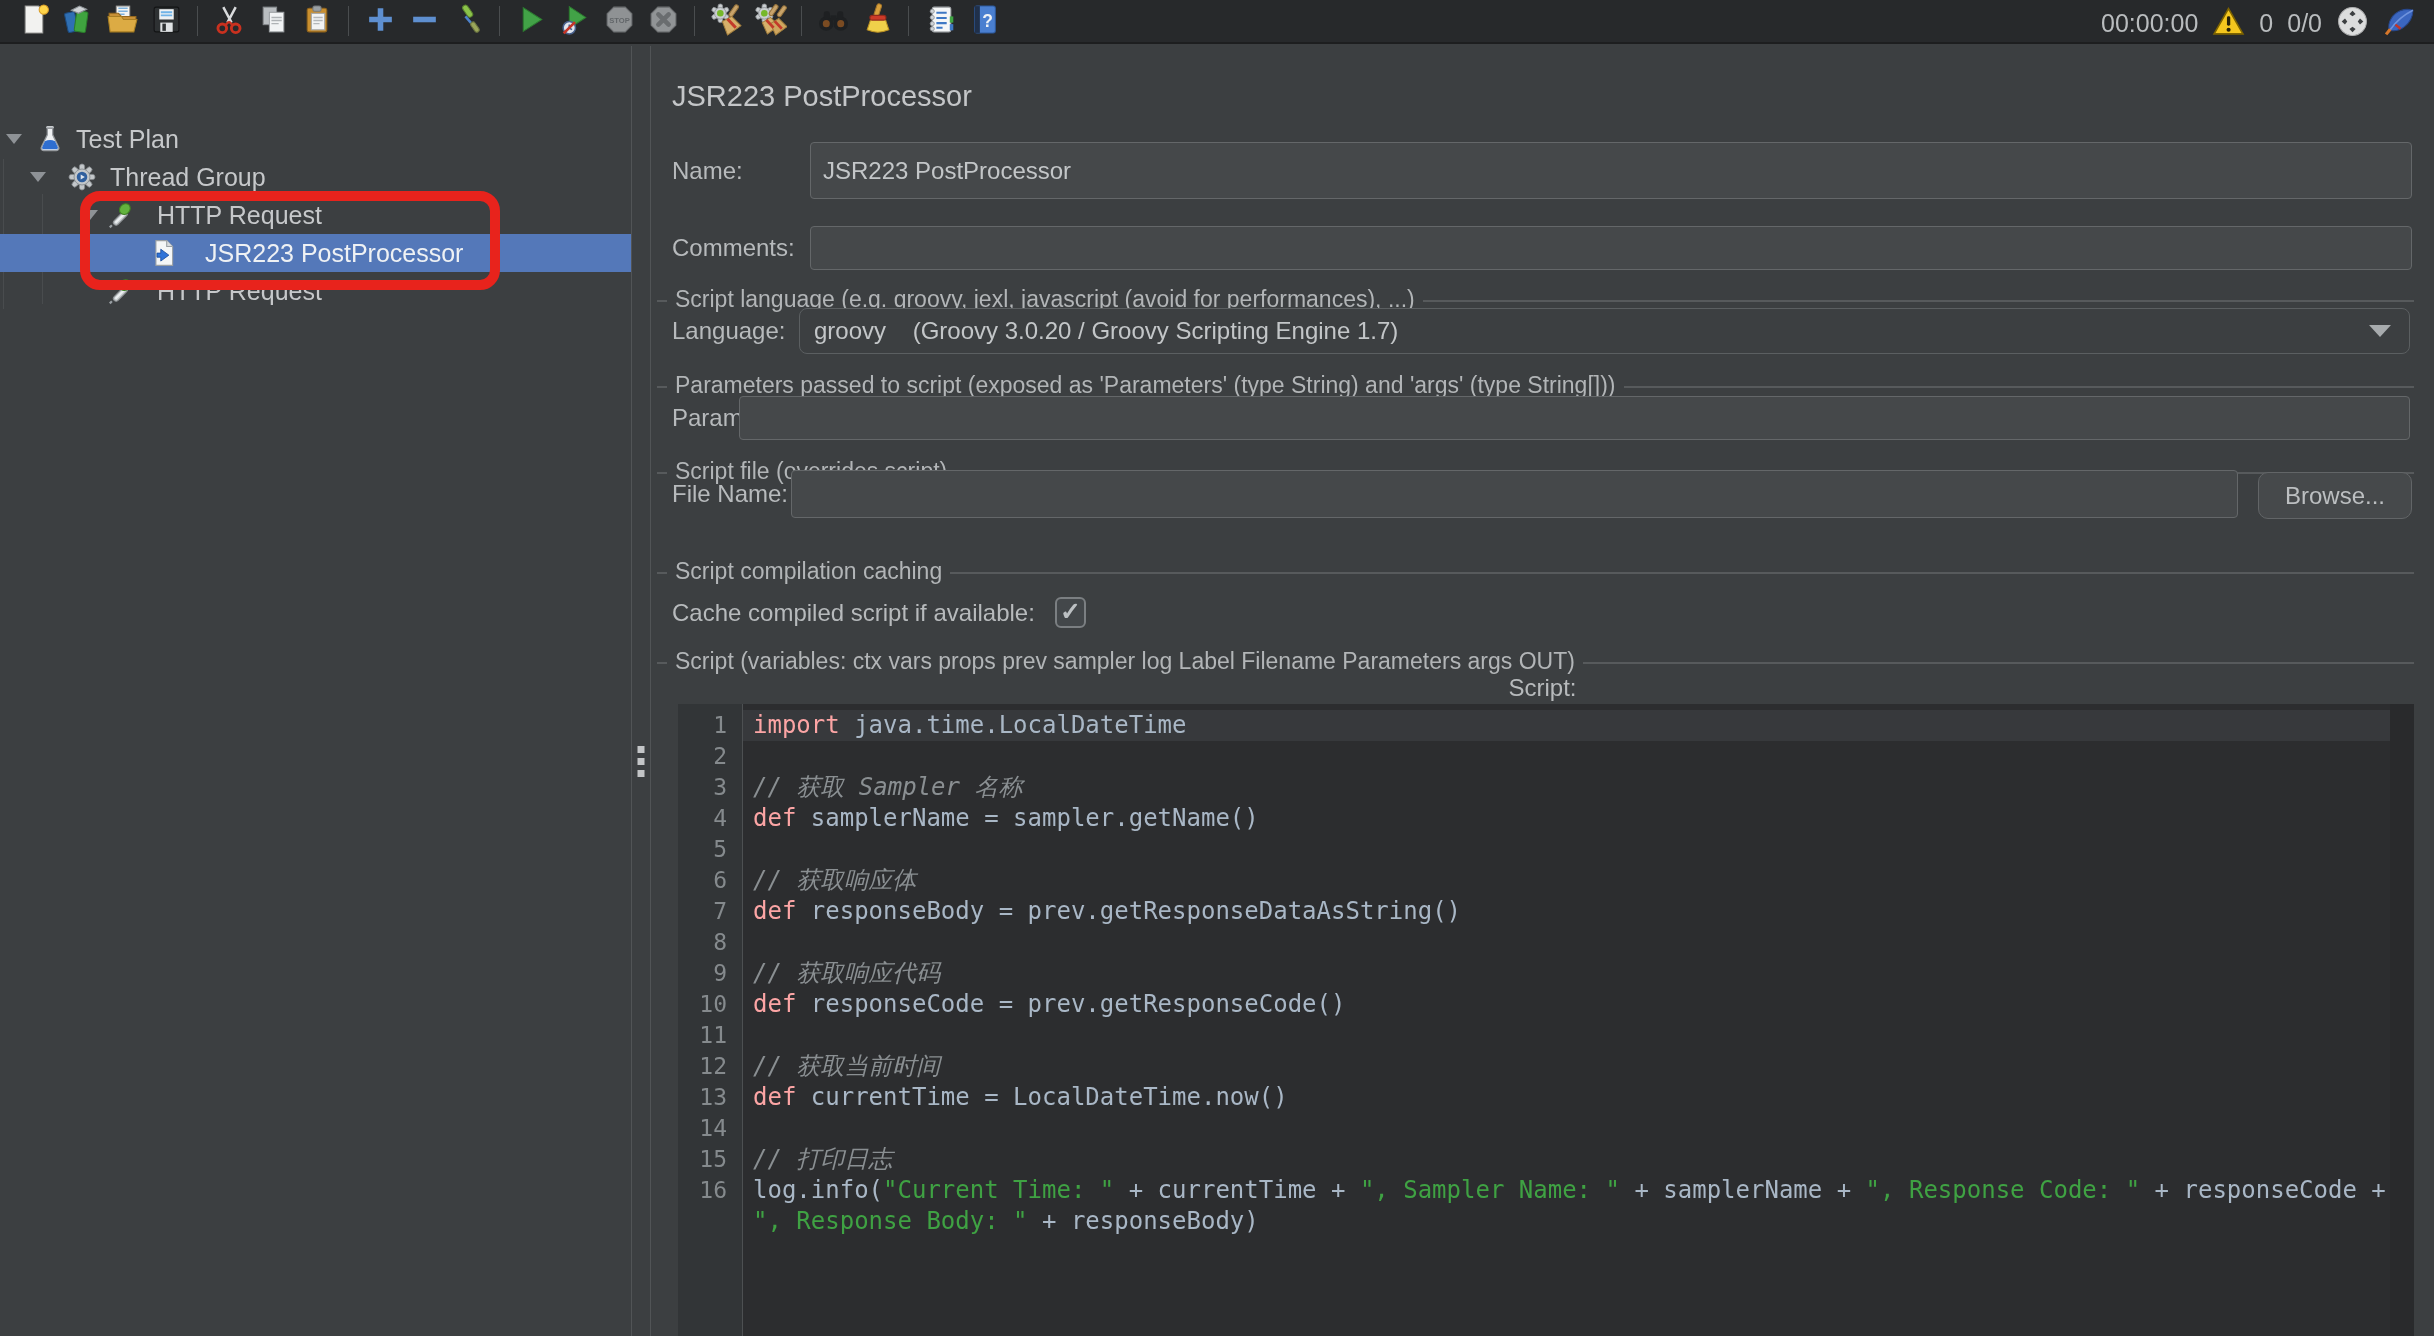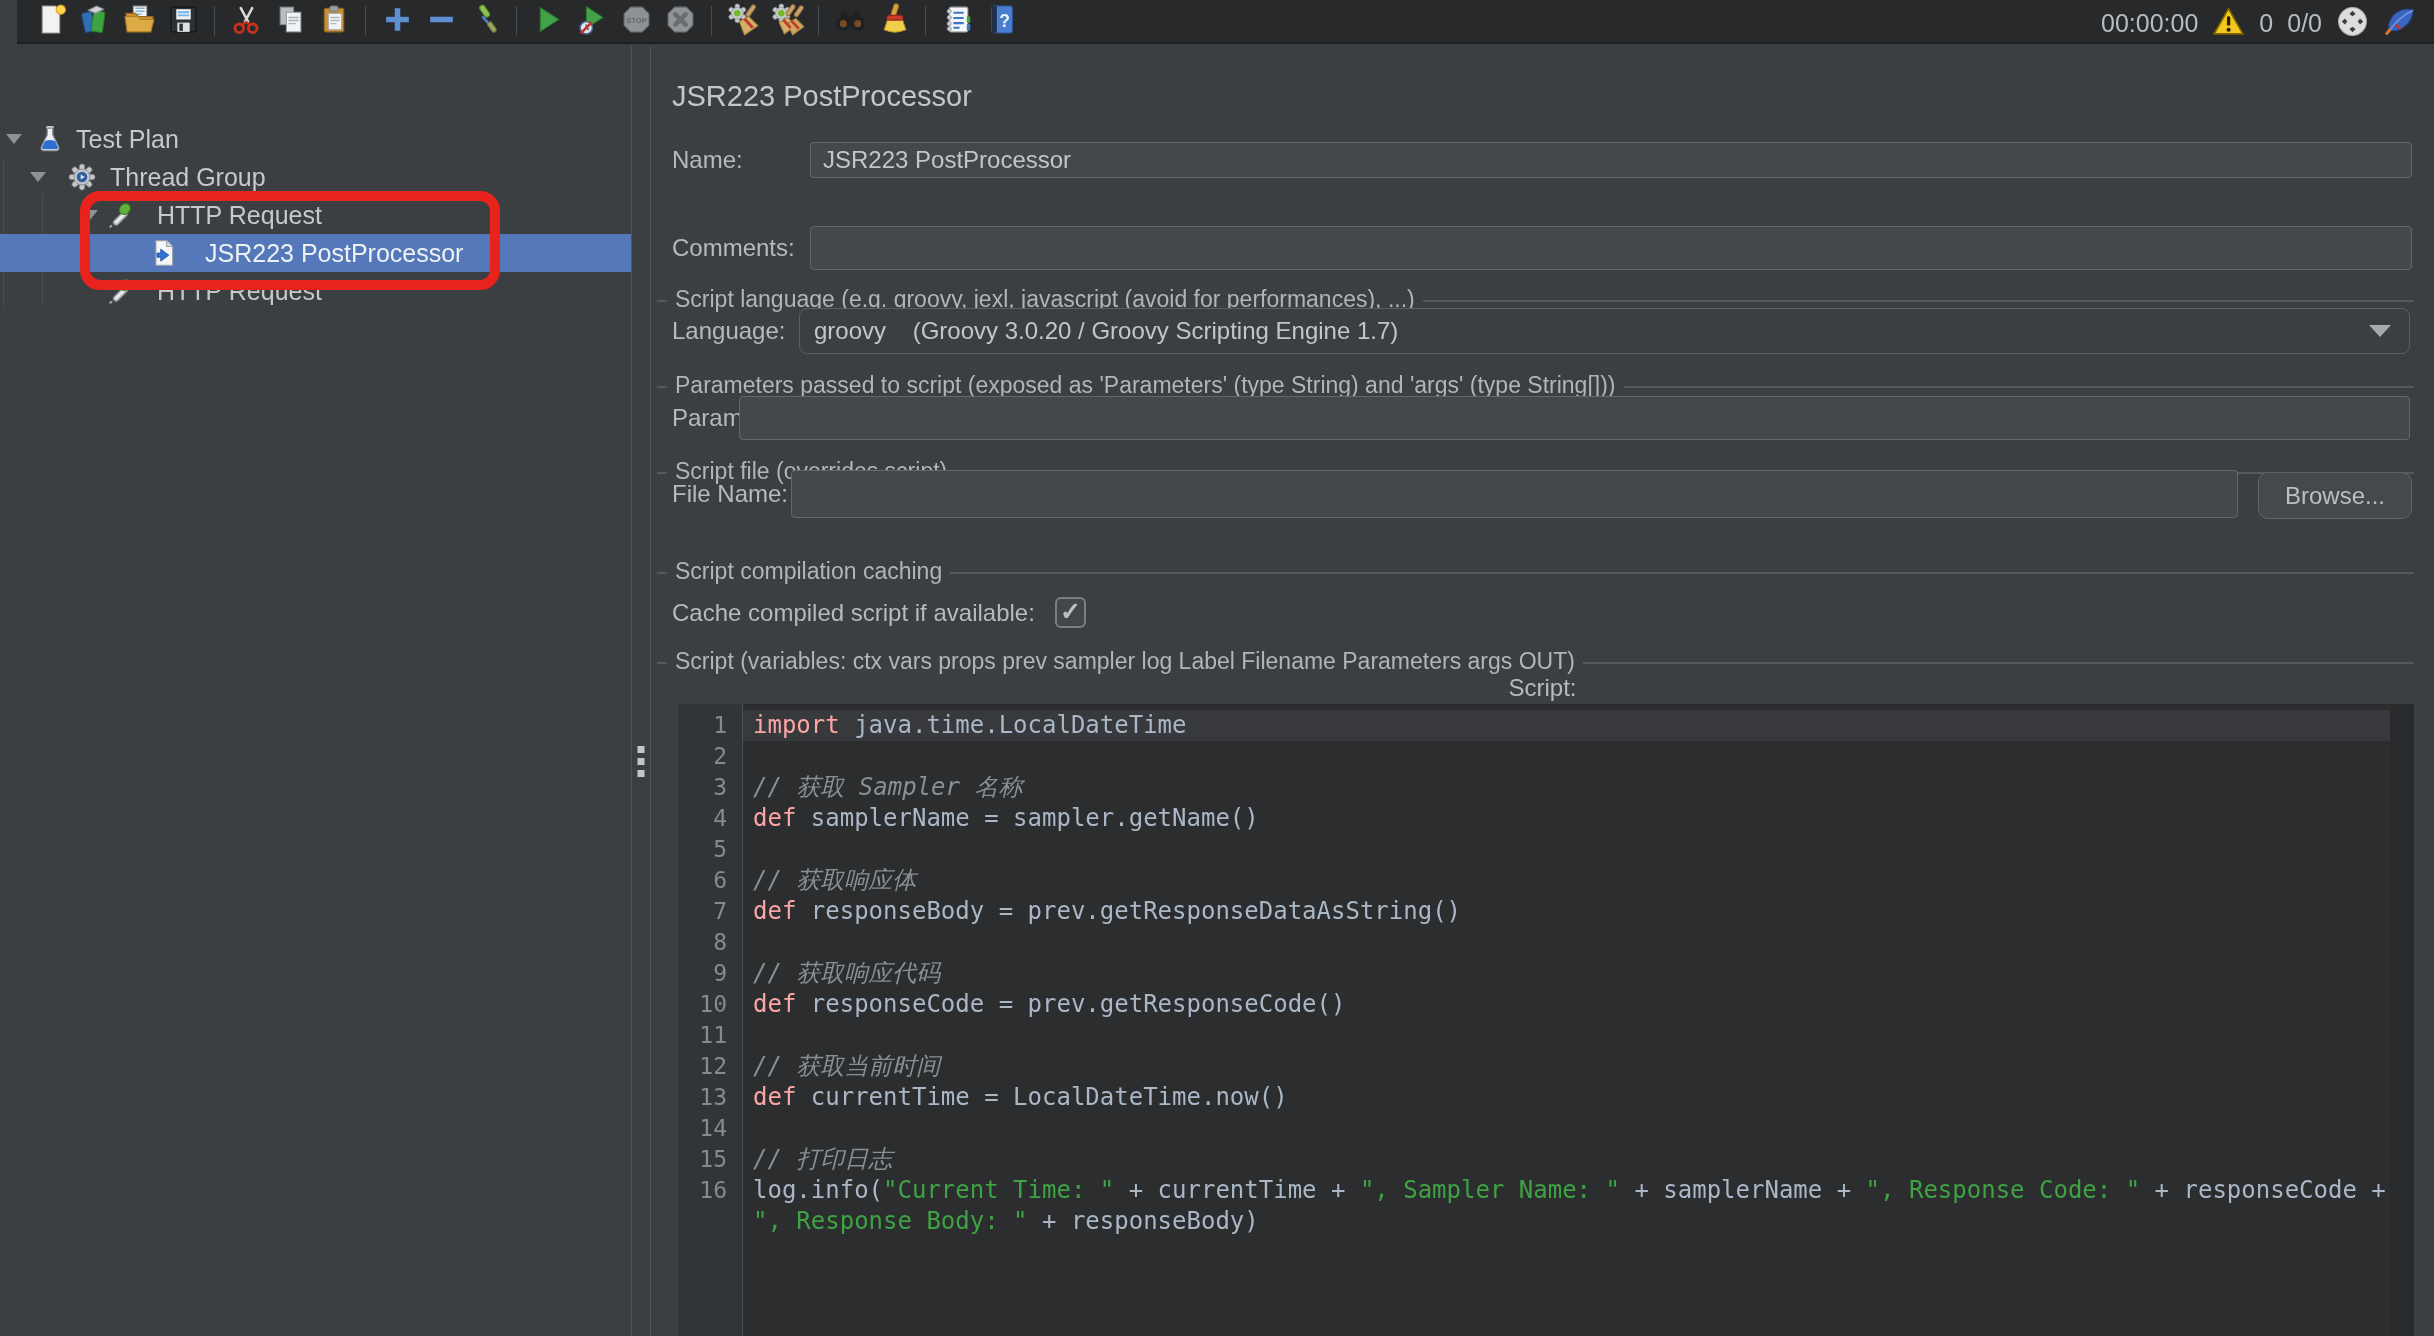--- a/index.html
+++ b/index.html
@@ -1,21 +1,21 @@
 <!DOCTYPE html>
 <html><head>
 <meta charset="utf-8">
 <style>
   html,body{margin:0;padding:0;background:#3c3f41;}
   .root{position:relative;width:2434px;height:1336px;background:#3c3f41;overflow:hidden;
         font-family:"Liberation Sans",sans-serif;color:#b7babc;}
 
   
   .toolbar{position:absolute;left:0;top:0;right:0;height:44px;background:#27292b;
-           border-bottom:2px solid #1d1e1f;display:flex;align-items:center;padding:0 12px;box-sizing:border-box;margin-left:17px;}
+           border-bottom:2px solid #1d1e1f;display:flex;align-items:center;padding:0 12px;box-sizing:border-box;}
   .tb-btn{width:44px;height:40px;display:flex;align-items:center;justify-content:center;flex:none;}
   .tb-btn svg{width:33px;height:33px;}
   .tb-sep{width:1px;height:30px;background:#4a4d4f;margin:0 9px;flex:none;}
   .tb-right{margin-left:auto;display:flex;align-items:flex-end;gap:14px;padding-right:6px;}
   .tb-text{font-size:25px;color:#b9bcbe;}
   .tb-right svg{width:33px;height:33px;display:block;}
 
   
   .tree{position:absolute;left:0;top:46px;width:631px;bottom:0;background:#3c3f41;padding-top:31px;box-sizing:border-box;margin-top:43px;}
   .tree-row{position:relative;height:38px;}
@@ -360,21 +360,21 @@
     <div class="div-dots">
         <i></i>
         <i></i>
         <i></i>
       </div>
   </div>
 
   <div class="main">
     <div class="page-title">JSR223 PostProcessor</div>
 
-    <div class="row" style="top:96px;height:36px;">
+    <div class="row" style="top:96px;height:57px;">
       <span class="flabel">Name:</span>
       <input class="tinput" style="left: 159px; right: 22px;" value="JSR223 PostProcessor">
     </div>
 
     <div class="row" style="top:180px;height:44px;">
       <span class="flabel">Comments:</span>
       <input class="tinput" style="left: 159px; right: 22px;" value="">
     </div>
 
     <div class="legend" style="top:240px;">

